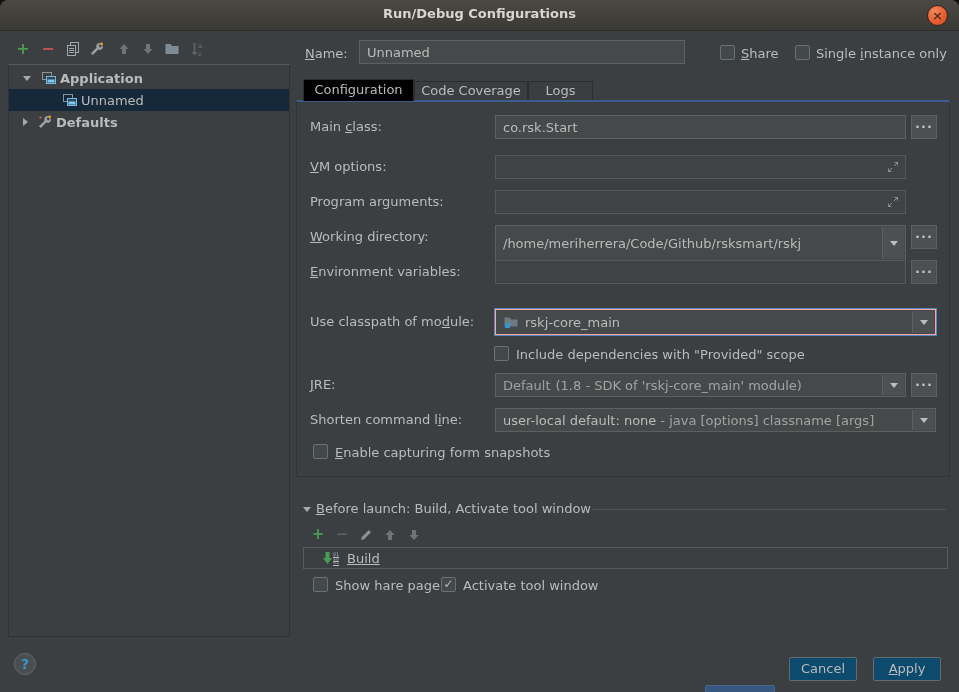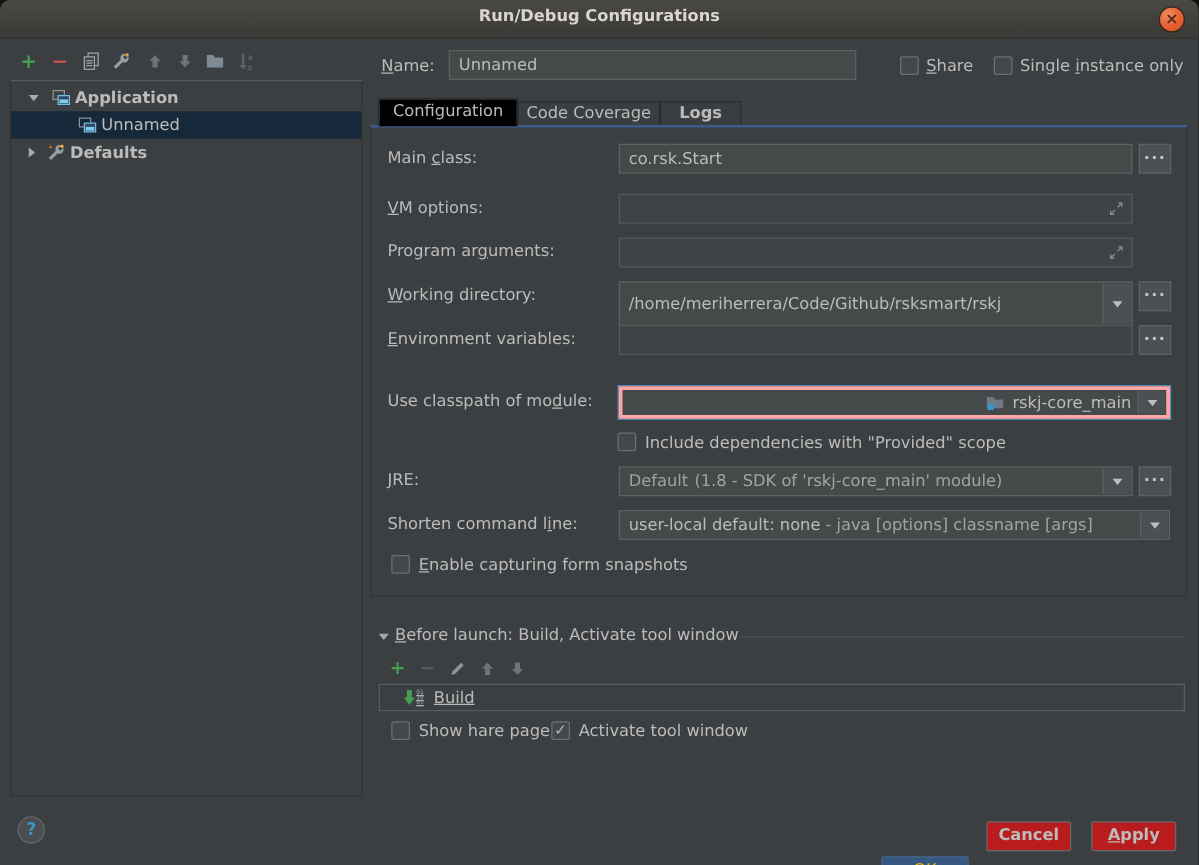--- a/index.html
+++ b/index.html
@@ -34,21 +34,21 @@
   .lbl{position:absolute;color:#BBBBBB;white-space:nowrap;}
   .mn{text-decoration:underline;}
   .tfield{position:absolute;background:#45494A;border:1px solid #5E6060;color:#BBBBBB;
     display:flex;align-items:center;padding:0 7px;white-space:nowrap;overflow:hidden;}
   .tfield.empty{background:#3F4345;border-color:#55585A;}
   .combo-pad{padding-right:28px;}
   .dd-seg{position:absolute;right:1px;top:1px;bottom:1px;width:22px;background:#4C5052;
     border-left:1px solid #5E6060;display:flex;align-items:center;justify-content:center;cursor:pointer;}
   .dd{width:0;height:0;border-left:4px solid transparent;border-right:4px solid transparent;
     border-top:5px solid #BCBEC0;}
-  .focused{border:3px solid #fca5a5;box-shadow:0 0 0 1px #4E8AC0;justify-content:flex-end;}
+  .focused{border:1px solid #fca5a5;box-shadow:0 0 0 1px #4E8AC0;}
   .dots-btn{position:absolute;width:26px;height:24px;background:#4C5052;border:1px solid #5E6060;
     color:#C0C2C4;text-align:center;line-height:16px;letter-spacing:1px;font-weight:bold;cursor:pointer;}
   .expand-ic{position:absolute;right:5px;top:4px;}
   .cb{position:absolute;width:15px;height:15px;background:#43494B;border:1px solid #6B7072;
     border-radius:2px;cursor:pointer;}
   .cb .ck{display:block;color:#B6B9BB;font-size:12px;line-height:13px;text-align:center;}
   .dim{color:#a3a3a3;}
   .dim2{color:#9EA1A3;}
   
   .tab{position:absolute;border:1px solid #2B2E2F;background:#3B3E40;text-align:center;
@@ -64,22 +64,22 @@
   .build-box{position:absolute;left:303px;top:547px;width:645px;height:22px;
     border:1px solid #595C5E;display:flex;align-items:center;padding:0 19px;text-decoration:underline;}
   .bits{display:inline-block;margin-left:1px;}
   .bits i{display:block;font-style:normal;font-size:5px;line-height:4px;color:#9DA0A2;
     font-family:"DejaVu Sans Mono",monospace;}
   .build-lbl{margin-left:8px;}
   
   .help-btn{position:absolute;left:14px;top:653px;width:22px;height:22px;border-radius:50%;
     background:#4A4E50;border:1px solid #63676A;color:#3896C6;font-weight:bold;font-size:14px;
     text-align:center;line-height:20px;cursor:pointer;}
-  .btn{position:absolute;height:24px;background:#b91c1c;border:1px solid #666A6C;color:#BBBBBB;
-    text-align:center;line-height:22px;border-radius:2px;cursor:pointer;font-weight:bold;}
+  .btn{position:absolute;height:24px;background:#0c4a6e;border:1px solid #666A6C;color:#BBBBBB;
+    text-align:center;line-height:22px;border-radius:2px;cursor:pointer;}
   .btn.primary{background:#365880;border-color:#44688C;color:#eab308;font-weight:normal;margin-top:28px;}
   svg{display:block;}
 </style>
 </head>
 <body>
 
 <div class="window">
 
   <div class="titlebar">
     <div class="title">Run/Debug Configurations</div>
@@ -159,21 +159,21 @@
   <div class="tfield" style="left:359px;top:40px;width:326px;height:24px;">
     <span>Unnamed</span>
   </div>
   <span class="cb" style="left:720px;top:45px;"></span>
   <span class="lbl" style="left:741px;top:46px;"><span class="mn">S</span><span>hare</span></span>
   <span class="cb" style="left:795px;top:45px;"></span>
   <span class="lbl" style="left:816px;top:46px;"><span>Single </span><span class="mn">i</span><span>nstance only</span></span>
 
   <div class="tab active" style="left:303px;width:111px;"><span>Configuration</span></div>
   <div class="tab inactive" style="left:414px;width:114px;"><span>Code Coverage</span></div>
-  <div class="tab inactive" style="left:528px;width:65px;font-weight:bold;"><span>Logs</span></div>
+  <div class="tab inactive" style="left:528px;width:65px;"><span>Logs</span></div>
 
   <div class="content-panel"></div>
 
   <span class="lbl" style="left:310px;top:119px;"><span>Main </span><span class="mn">c</span><span>lass:</span></span>
   <div class="tfield" style="left:495px;top:115px;width:411px;height:24px;">
     <span>co.rsk.Start</span>
   </div>
   <div class="dots-btn" style="left:911px;top:115px;"><span>...</span></div>
 
   <span class="lbl" style="left:310px;top:159px;"><span class="mn">V</span><span>M options:</span></span>

